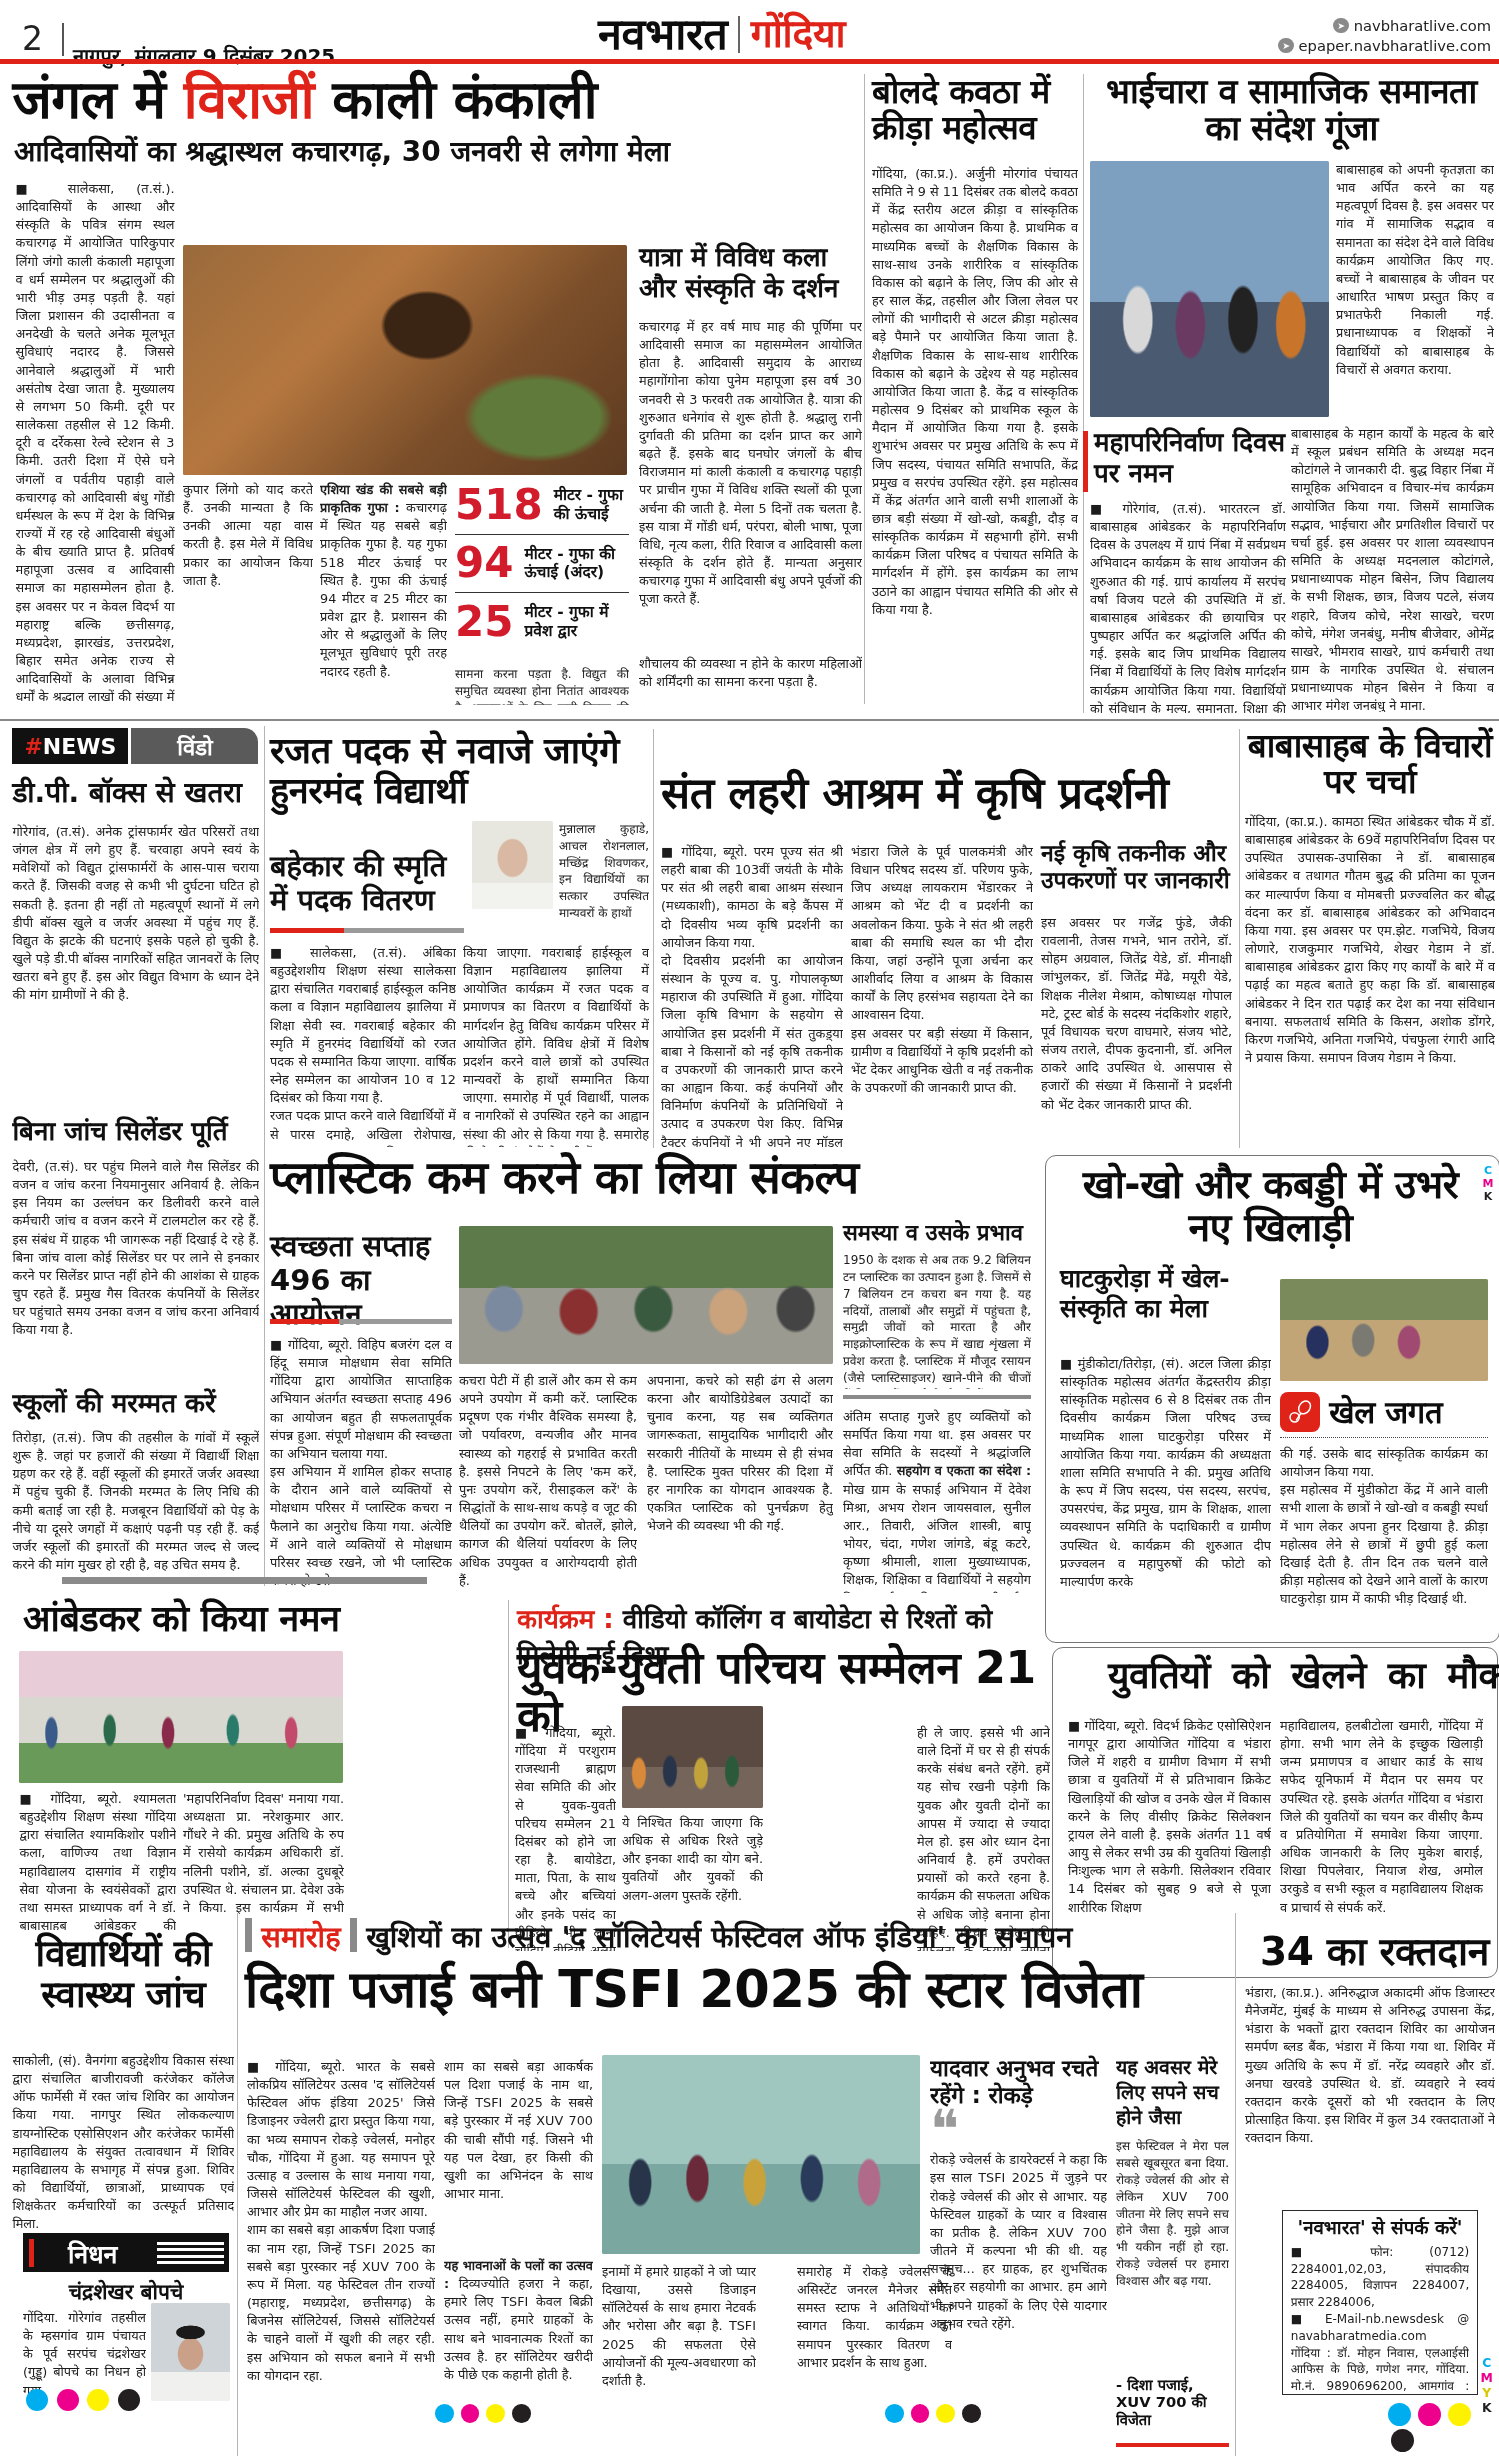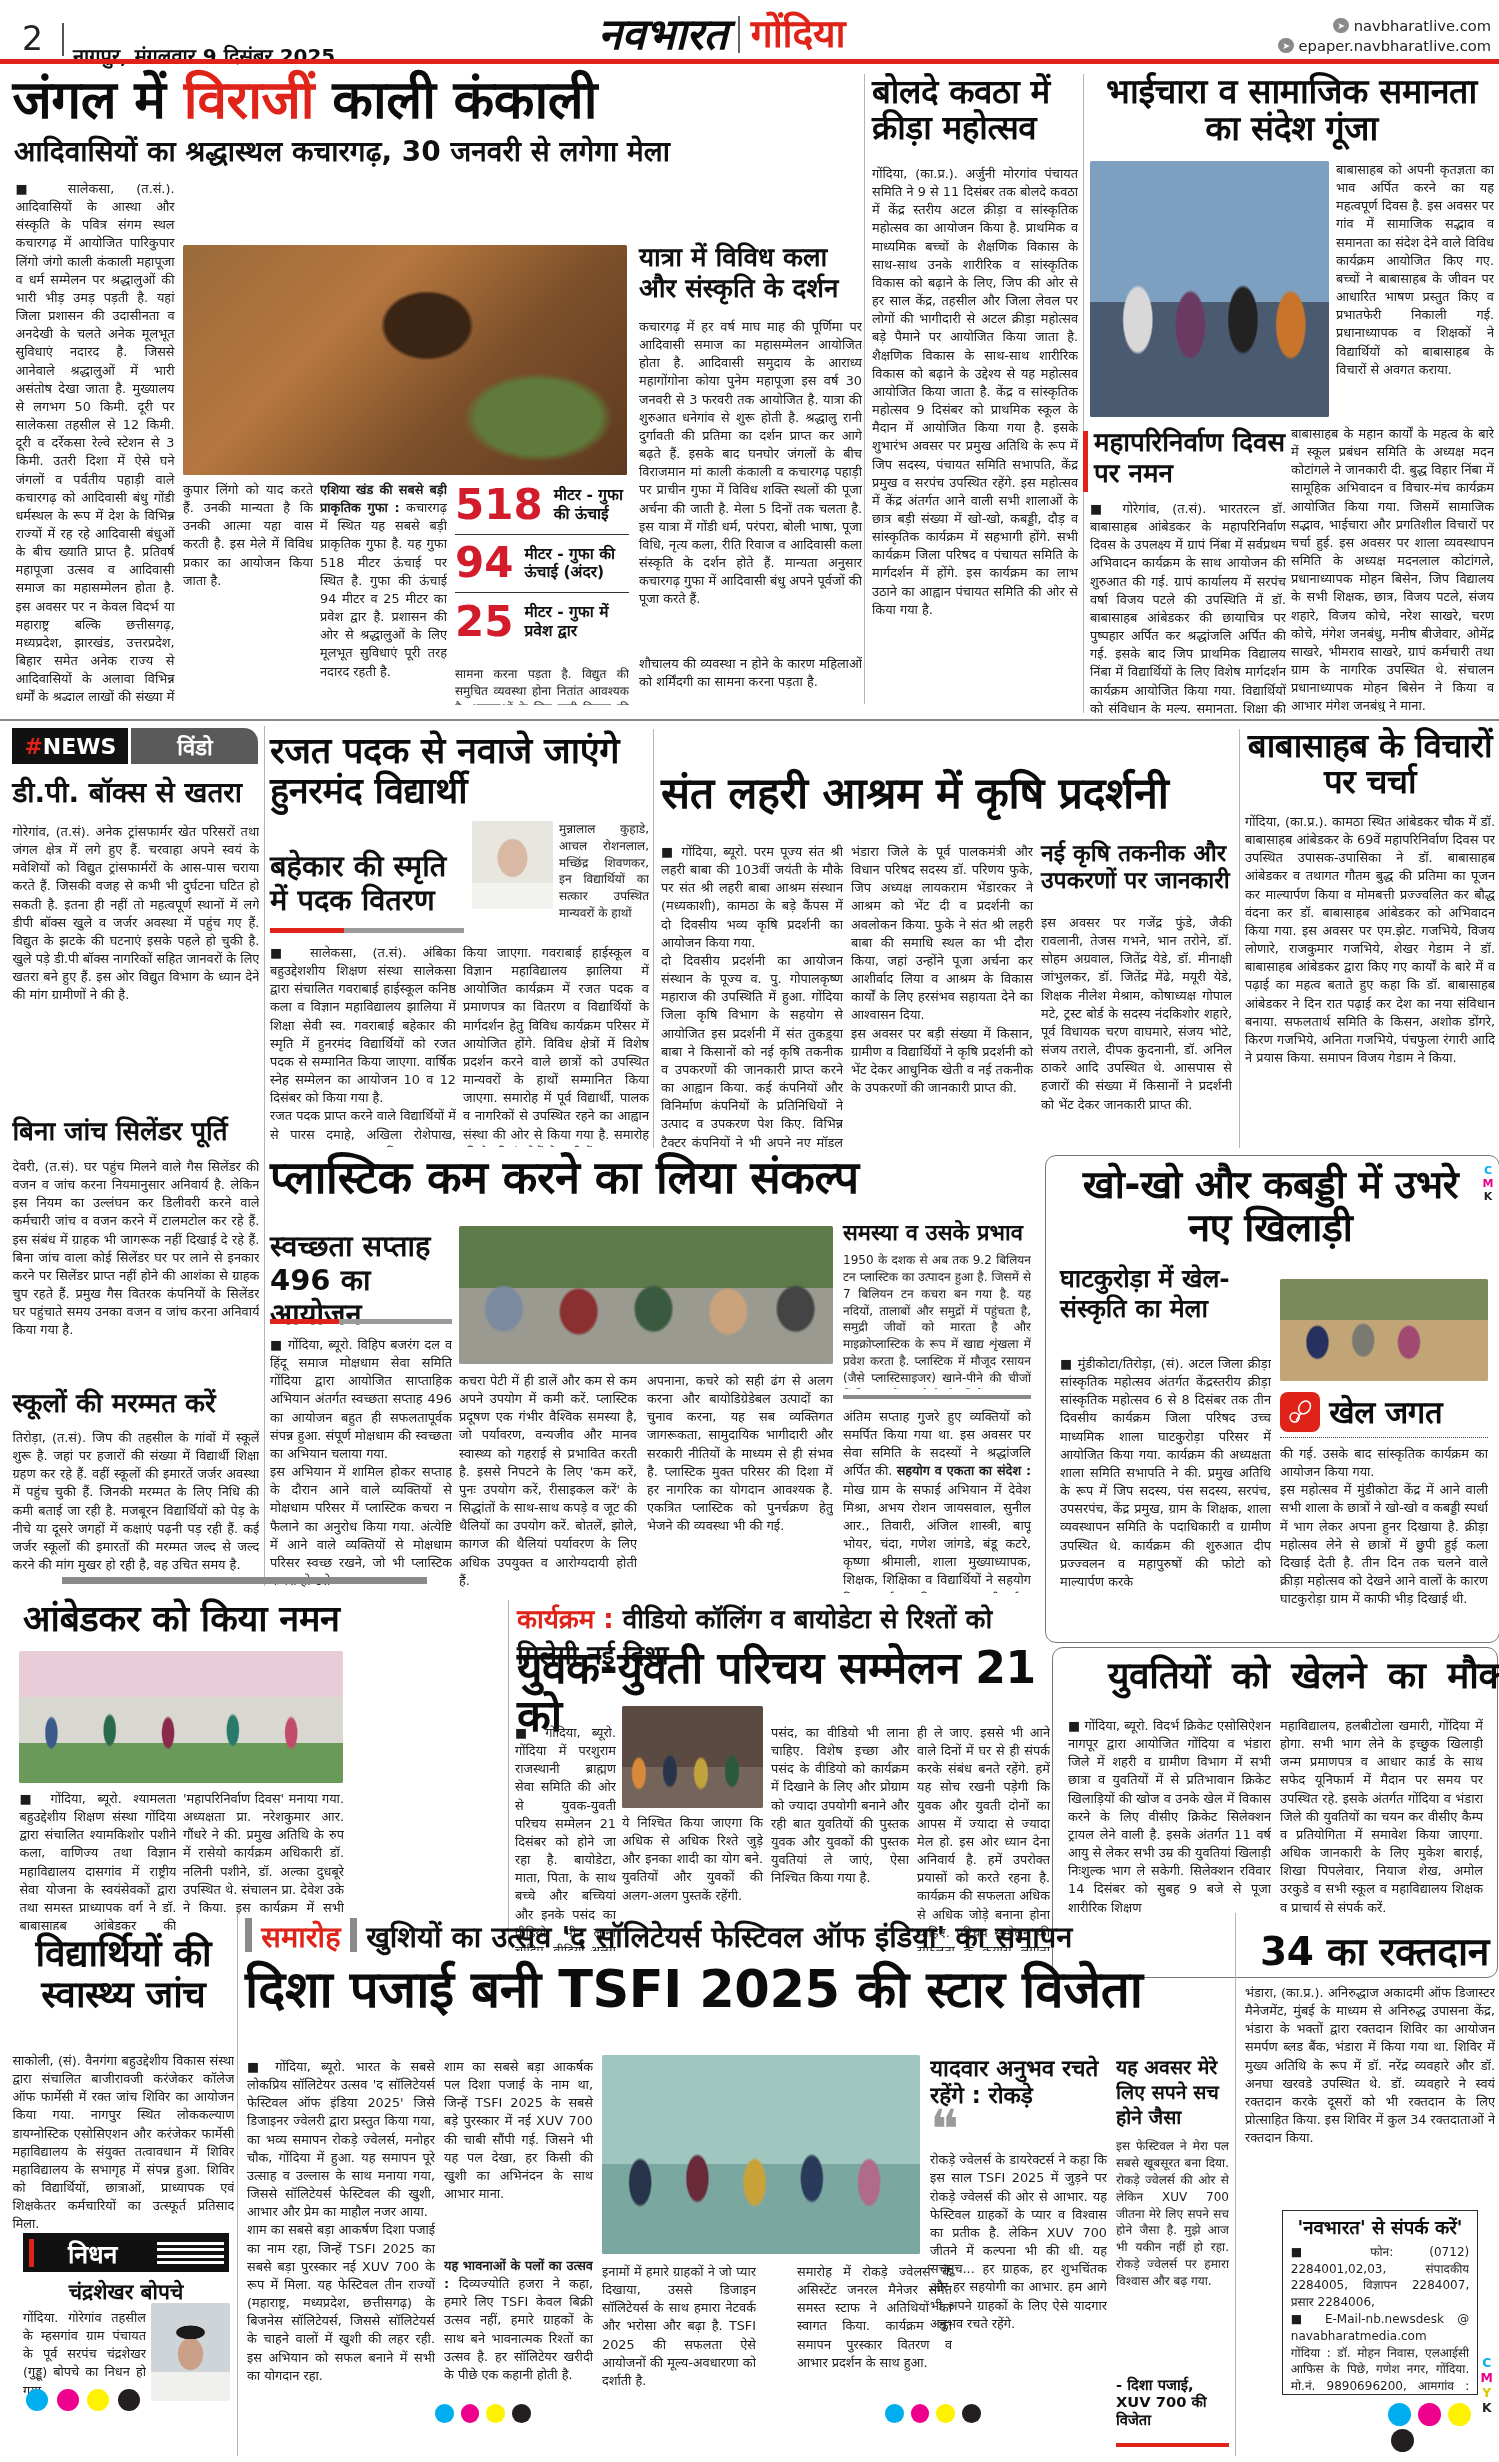--- a/index.html
+++ b/index.html
@@ -31,21 +31,21 @@
 </style>
 </head>
 <body>
 
 <div class="page">
 
   <div class="abs" style="left:22px;top:18.6px;font-size:33px;color:#222;">2</div>
   <div class="abs" style="left:62px;top:23px;width:1.6px;height:33px;background:#555;"></div>
   <div class="abs sub" style="left:73px;top:45px;width:357px;font-size:20px;">नागपुर, मंगलवार 9 दिसंबर 2025</div>
   <div class="abs" style="left:598px;top:11px;width:357px;display:flex;align-items:center;gap:11px;">
-    <span class="hl" style="font-size:43px;font-style:italic;">नवभारत</span>
+    <span class="hl" style="font-size:43px;">नवभारत</span>
     <span style="width:1.6px;height:37px;background:#666;display:inline-block;"></span>
     <span class="hl red" style="font-size:39px;">गोंदिया</span>
   </div>
   <div class="abs" style="left:1195px;top:17px;width:296px;">
     <div class="url">
         <span class="globe">➤</span>
         <span>navbharatlive.com</span>
       </div>
     <div class="url" style="margin-top:3.1px;">
         <span class="globe">➤</span>
@@ -206,21 +206,20 @@
   </div>
   <div class="abs hl" style="left:517px;top:1644px;width:543px;font-size:44px;">युवक-युवती परिचय सम्मेलन 21 को</div>
   <div class="abs j" style="left:515px;top:1724px;width:101px;height:227px;">■ गोंदिया, ब्यूरो. गोंदिया में परशुराम राजस्थानी ब्राह्मण सेवा समिति की ओर से युवक-युवती परिचय सम्मेलन 21 दिसंबर को होने जा रहा है. बायोडेटा, माता, पिता, के साथ बच्चे और बच्चियां और इनके पसंद का वीडियो भी लाना चाहिए. वीडियो अलग गोंदिया में लिए जाएंगे, इनकी इच्छा और पसंद के कार्यक्रम में दिखाने के लिए</div>
   <div class="abs photo" style="left:622px;top:1706px;width:141px;height:102px;background:
       radial-gradient(ellipse 14px 31px at 12% 66%,#d88a3a 0 45%,transparent 55%),
       radial-gradient(ellipse 14px 31px at 34% 64%,#28344a 0 45%,transparent 55%),
       radial-gradient(ellipse 14px 31px at 56% 66%,#c2a23a 0 45%,transparent 55%),
       radial-gradient(ellipse 14px 31px at 78% 64%,#2a5a3a 0 45%,transparent 55%),
       linear-gradient(to bottom,#5a4a42 0 60%,#74645a 60% 100%);"></div>
   <div class="abs j" style="left:622px;top:1814px;width:141px;height:137px;">ये निश्चित किया जाएगा कि अधिक से अधिक रिश्ते जुड़े और इनका शादी का योग बने. युवतियों और युवकों की अलग-अलग पुस्तकें रहेंगी.</div>
-  <div class="abs j" style="left:771px;top:1724px;width:138px;height:227px;">पसंद, का वीडियो भी लाना चाहिए. विशेष इच्छा और पसंद के वीडियो को कार्यक्रम में दिखाने के लिए और प्रोग्राम को ज्यादा उपयोगी बनाने और रही बात युवतियों की पुस्तक युवक और युवकों की पुस्तक युवतियां ले जाएं, ऐसा निश्चित किया गया है.</div>
   <div class="abs j" style="left:917px;top:1724px;width:133px;height:227px;">ही ले जाए. इससे भी आने वाले दिनों में घर से ही संपर्क करके संबंध बनते रहेंगे. हमें यह सोच रखनी पड़ेगी कि युवक और युवती दोनों का आपस में ज्यादा से ज्यादा मेल हो. इस ओर ध्यान देना अनिवार्य है. हमें उपरोक्त प्रयासों को करते रहना है. कार्यक्रम की सफलता अधिक से अधिक जोड़े बनाना होना चाहिए. परिचय सम्मेलन की सफलता के कयास लगाना बहुत ही...</div>
 
   <div class="abs" style="left:1052px;top:1647px;width:444px;height:329px;border:1.6px solid #777;border-radius:11px;"></div>
   <div class="abs hl" style="left:1108px;top:1658px;width:416px;font-size:37px;font-family:Liberation Mono, monospace;">युवतियों को खेलने का मौका</div>
   <div class="abs j" style="left:1068px;top:1717px;width:203px;height:250px;">■ गोंदिया, ब्यूरो. विदर्भ क्रिकेट एसोसिऐशन नागपूर द्वारा आयोजित गोंदिया व भंडारा जिले में शहरी व ग्रामीण विभाग में सभी छात्रा व युवतियों में से प्रतिभावान क्रिकेट खिलाड़ियों की खोज व उनके खेल में विकास करने के लिए वीसीए क्रिकेट सिलेक्शन ट्रायल लेने वाली है. इसके अंतर्गत 11 वर्ष आयु से लेकर सभी उम्र की युवतियां खिलाड़ी निःशुल्क भाग ले सकेगी. सिलेक्शन रविवार 14 दिसंबर को सुबह 9 बजे से पूजा शारीरिक शिक्षण</div>
   <div class="abs j" style="left:1280px;top:1717px;width:203px;height:250px;">महाविद्यालय, हलबीटोला खमारी, गोंदिया में होगा. सभी भाग लेने के इच्छुक खिलाड़ी जन्म प्रमाणपत्र व आधार कार्ड के साथ सफेद यूनिफार्म में मैदान पर समय पर उपस्थित रहे. इसके अंतर्गत गोंदिया व भंडारा जिले की युवतियों का चयन कर वीसीए कैम्प व प्रतियोगिता में समावेश किया जाएगा. अधिक जानकारी के लिए मुकेश बाराई, शिखा पिपलेवार, नियाज शेख, अमोल उरकुडे व सभी स्कूल व महाविद्यालय शिक्षक व प्राचार्य से संपर्क करें.</div>
 
   <div class="abs vl" style="left:237px;top:1913px;height:543px;"></div>
   <div class="abs hl center" style="left:12.4px;top:1934px;width:222px;font-size:37px;">विद्यार्थियों की स्वास्थ्य जांच</div>
   <div class="abs j" style="left:12.4px;top:2052px;width:222px;height:255px;">साकोली, (सं). वैनगंगा बहुउद्देशीय विकास संस्था द्वारा संचालित बाजीरावजी करंजेकर कॉलेज ऑफ फार्मेसी में रक्त जांच शिविर का आयोजन किया गया. नागपुर स्थित लोककल्याण डायग्नोस्टिक एसोसिएशन और करंजेकर फार्मेसी महाविद्यालय के संयुक्त तत्वावधान में शिविर महाविद्यालय के सभागृह में संपन्न हुआ. शिविर को विद्यार्थियों, छात्राओं, प्राध्यापक एवं शिक्षकेतर कर्मचारियों का उत्स्फूर्त प्रतिसाद मिला.</div>

